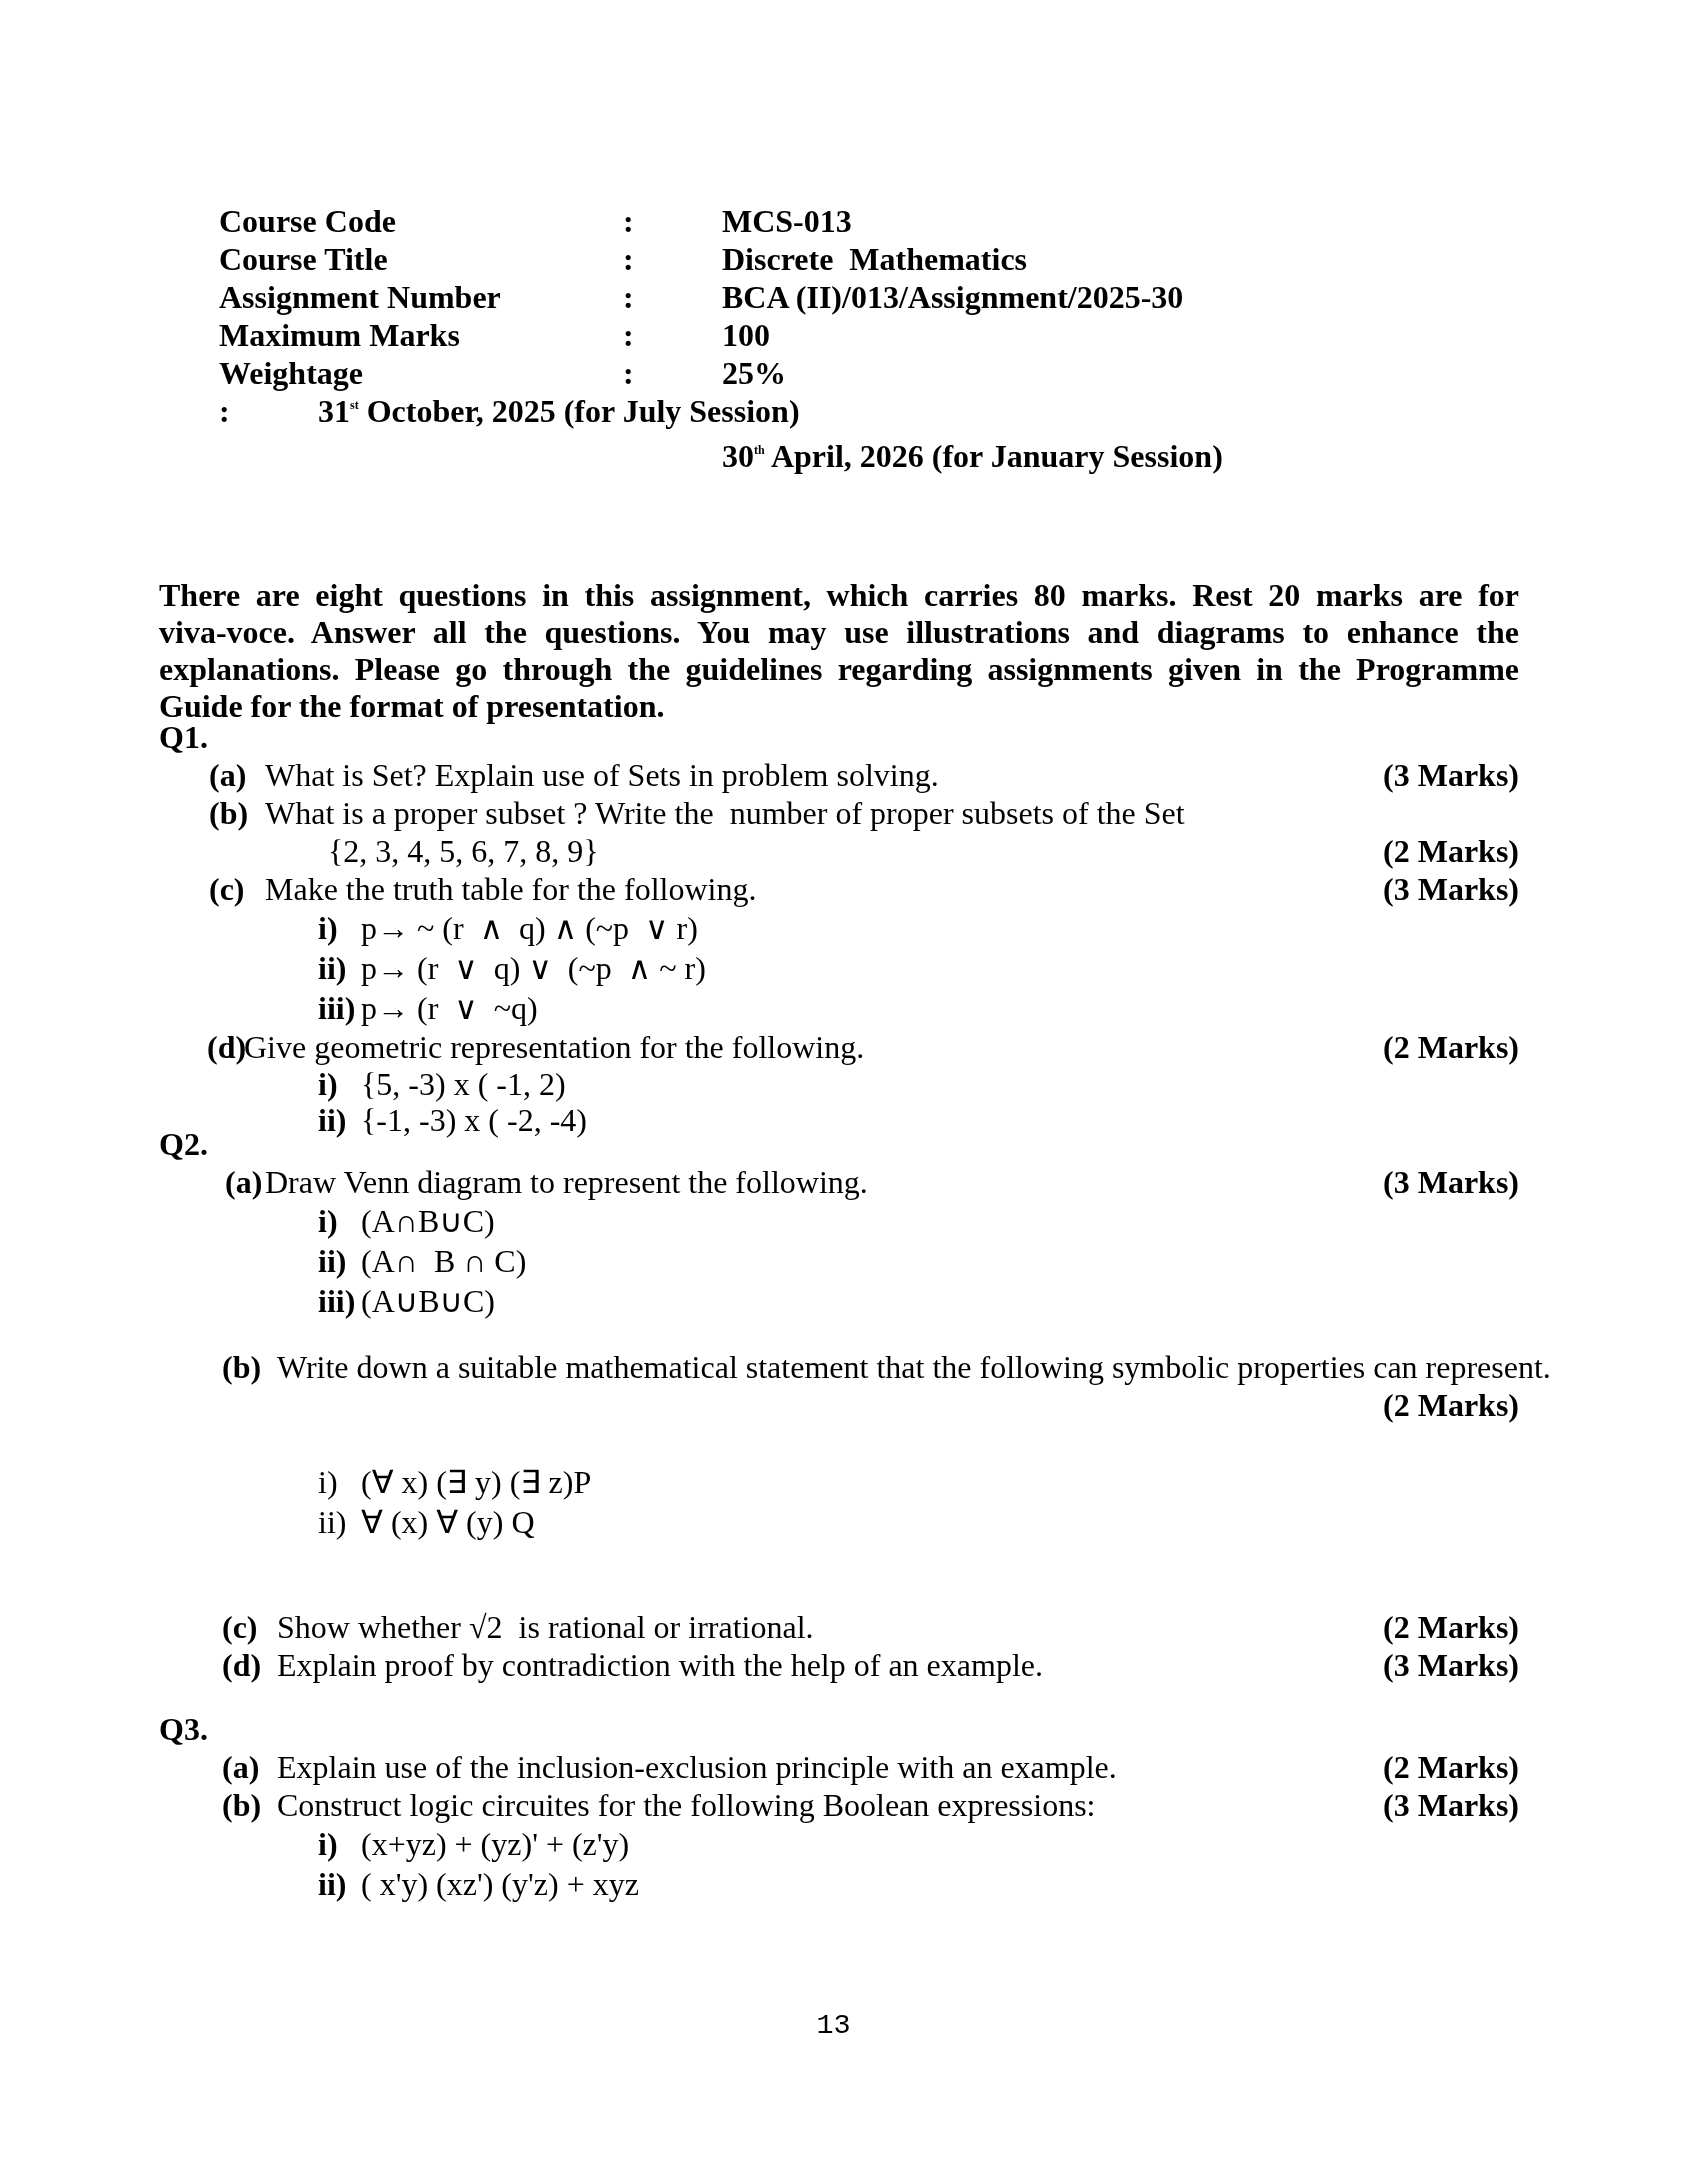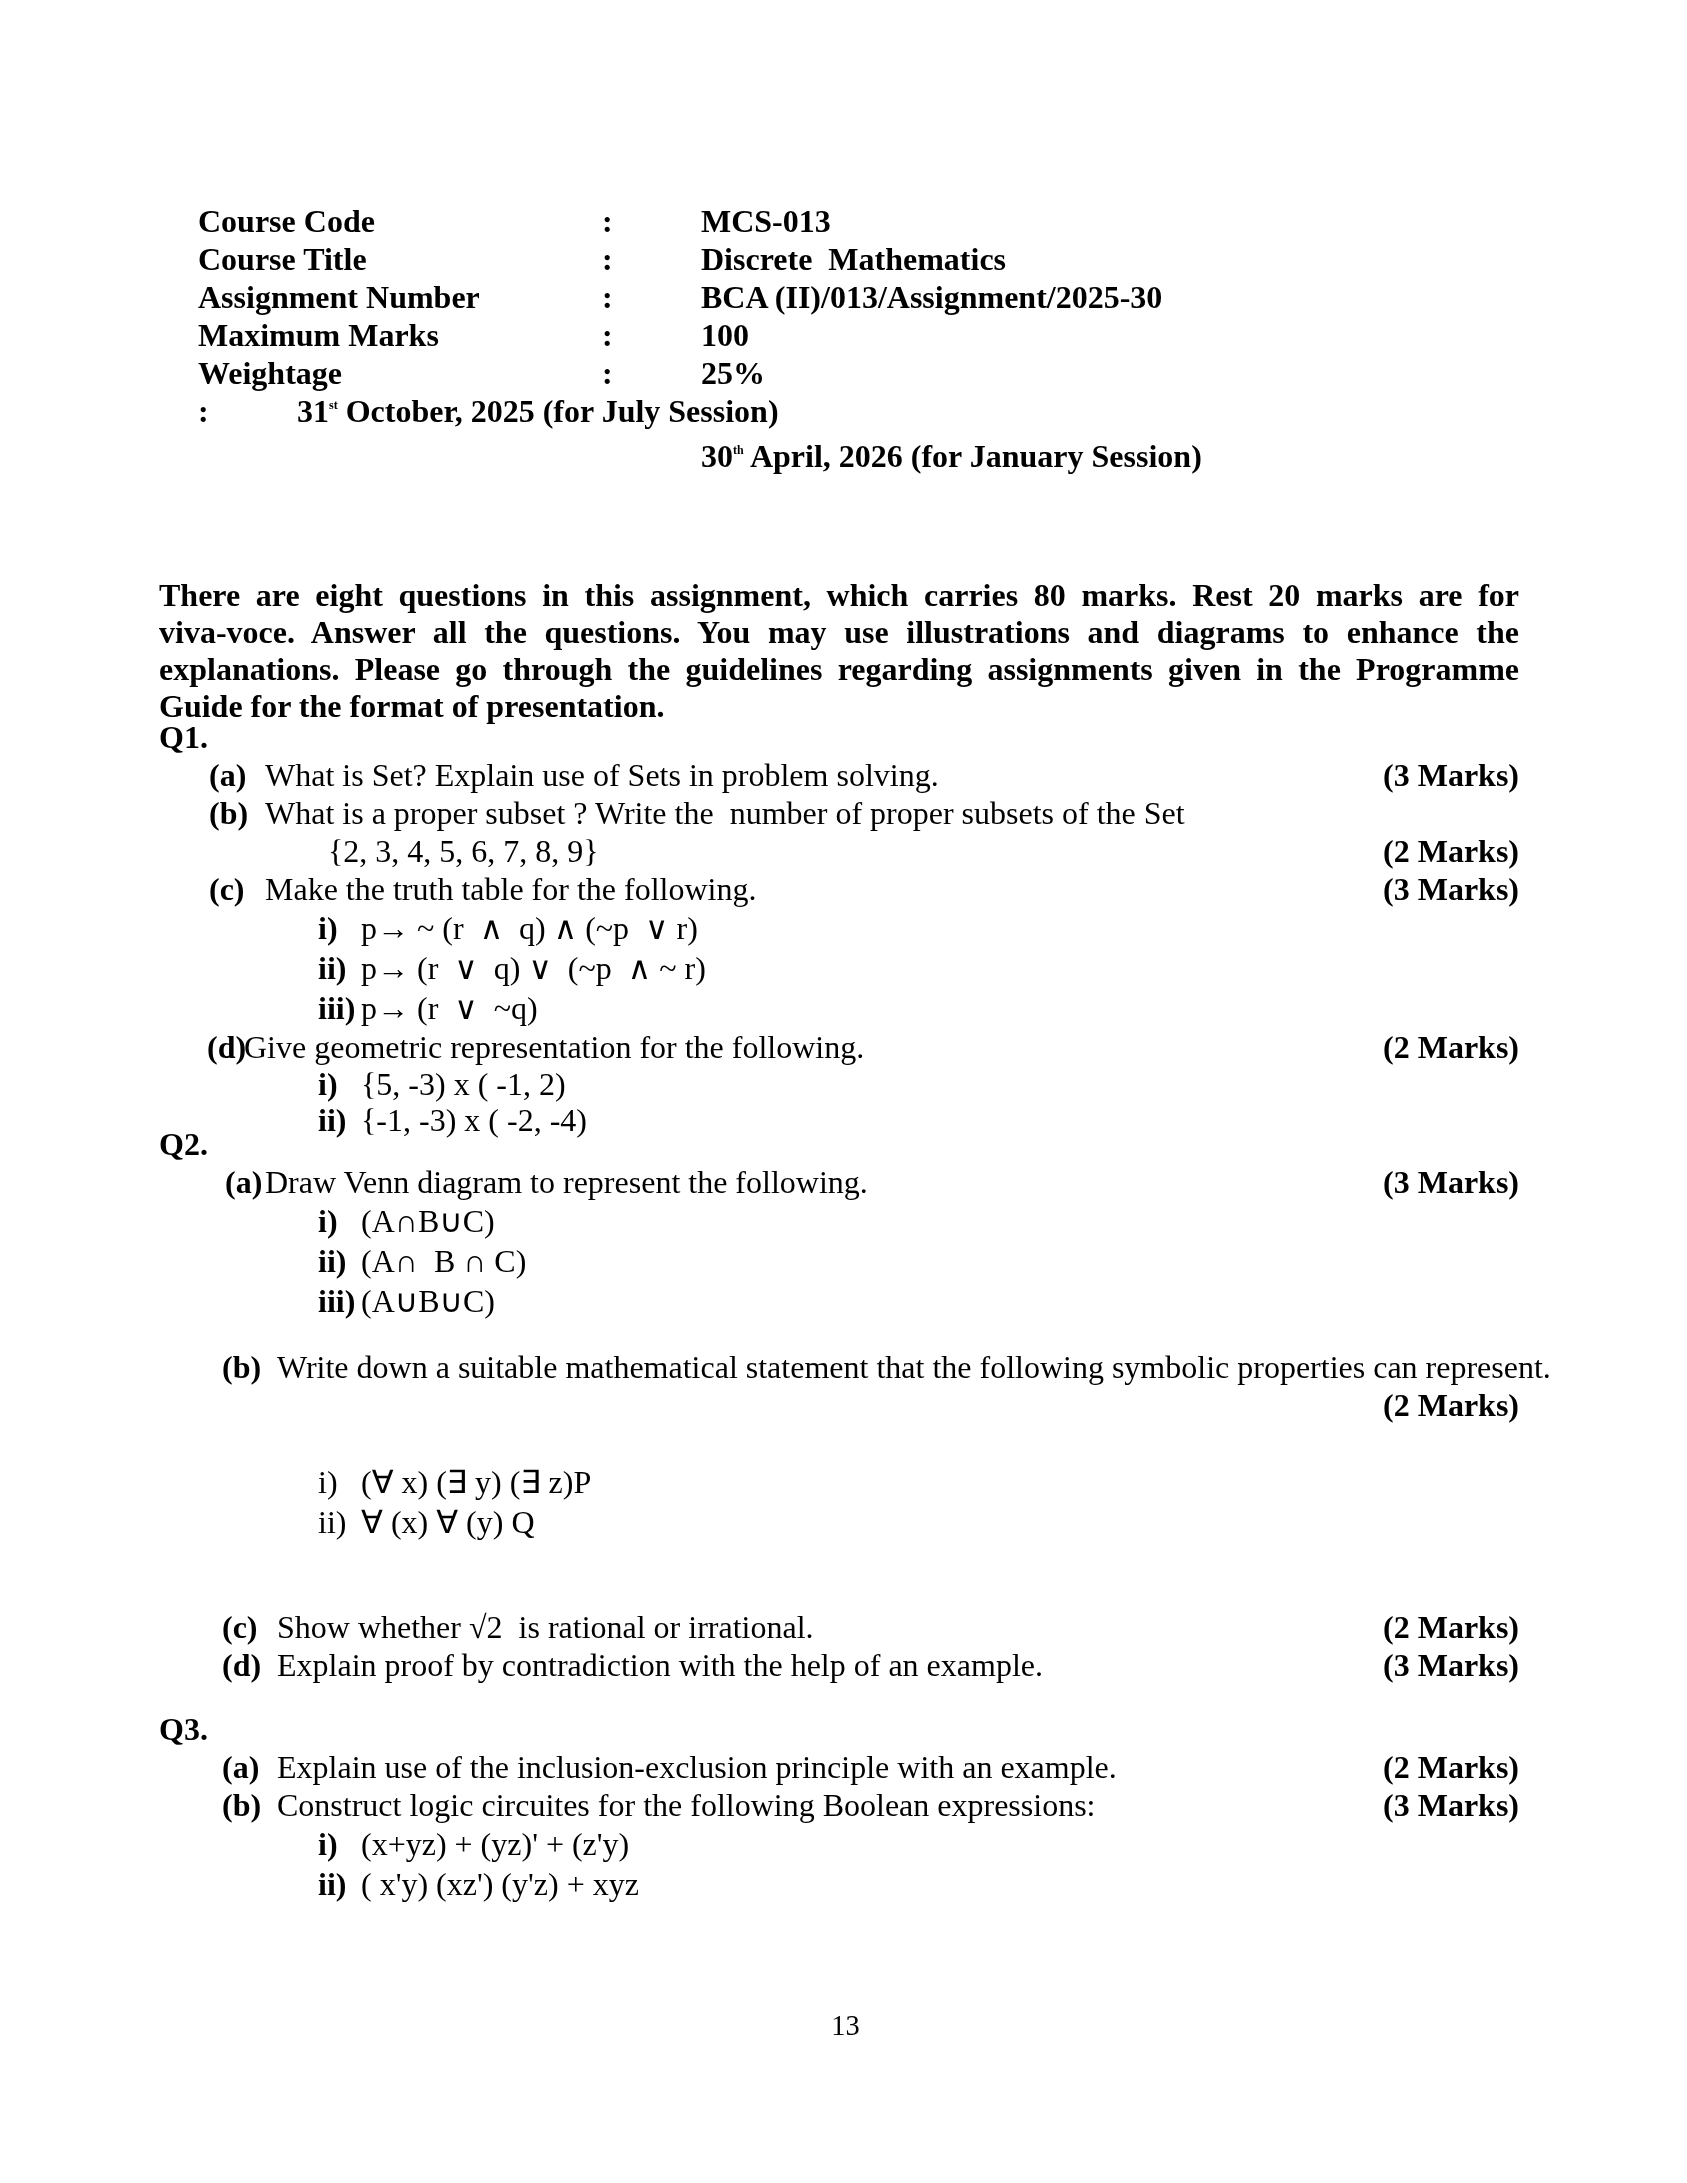--- a/index.html
+++ b/index.html
@@ -7,21 +7,21 @@
     position:relative;
     width:1687px;height:2183px;
     background:#ffffff;
     font-family:"Liberation Serif",serif;
     font-size:32px;
     color:#000;
     overflow:hidden;
   }
   
   .header-block{position:absolute;left:198px;top:202px;font-weight:bold;}
-  .hrow{display:flex;line-height:38px;}
+  .hrow{display:flex;line-height:38px;margin-left:21px;}
   .hlabel{width:404px;white-space:pre;}
   .hcolon{width:99px;white-space:pre;}
   .hvalue{white-space:pre;}
   .sup{font-size:12px;position:relative;top:-12.6px;}
   
   .intro{position:absolute;left:159px;top:577px;width:1360px;font-weight:bold;line-height:37px;}
   .intro-line{text-align:justify;text-align-last:justify;}
   .intro-line.last{text-align-last:left;}
   
   .qblock{position:absolute;left:159px;width:1360px;}
@@ -43,23 +43,23 @@
   .sub{position:relative;line-height:40px;}
   .sub.lh55{line-height:36px;}
   .sub .num{position:absolute;left:159px;font-weight:bold;}
   .sub.plain .num{font-weight:normal;}
   .sub .formula{display:block;margin-left:202px;white-space:pre;}
   .mt40{margin-top:26.5px;}
   .mt57{margin-top:38px;}
   .mt100{margin-top:66px;}
   
   .pageno{
-    position:absolute;top:2009px;left:12px;width:1667px;
+    position:absolute;top:2009px;left:0;width:1667px;
     text-align:center;
-    font-family:Liberation Serif, serif;
+    font-family:Liberation Mono, monospace;
     font-size:28.4px;line-height:33px;
   }
 </style>
 </head>
 <body>
 
 <div class="page">
 
   <div class="header-block">
     <div class="hrow">

